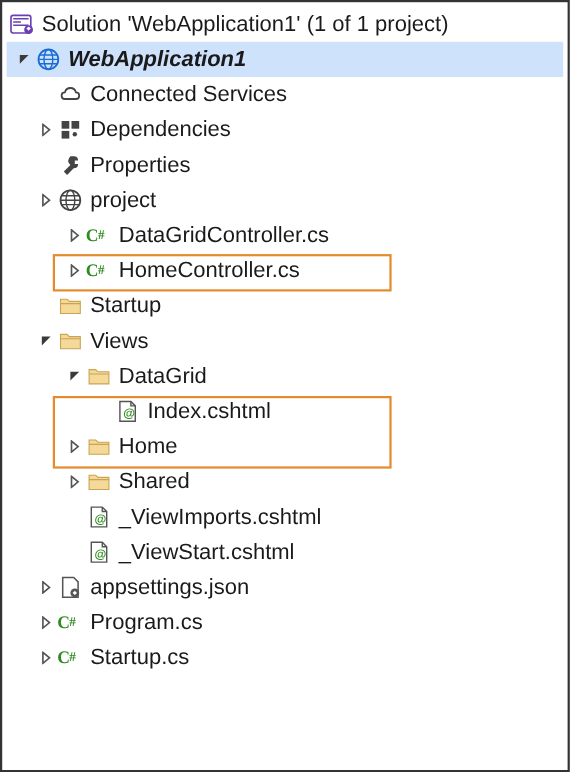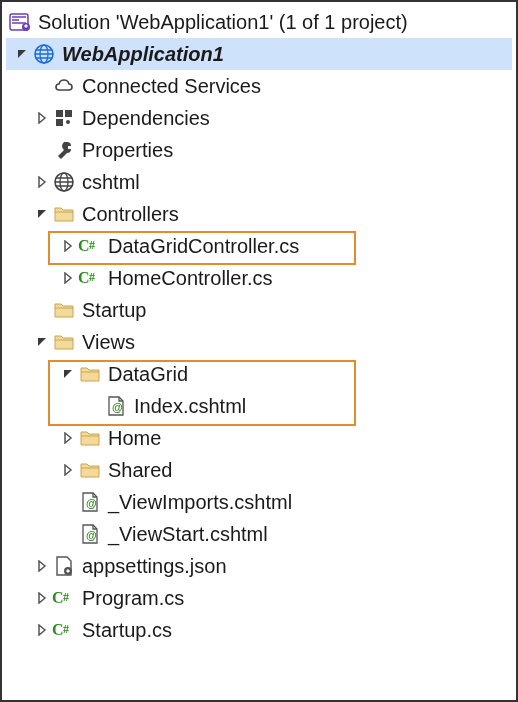--- a/index.html
+++ b/index.html
@@ -137,38 +137,23 @@
           <path d="M3 1 L9 6 L3 11 Z" fill="none" stroke="#555" stroke-width="1.5"></path>
         </svg>
     </span>
     <span class="icon">
       <svg width="22" height="22" viewBox="0 0 22 22">
         <circle cx="11" cy="11" r="9" fill="none" stroke="#444" stroke-width="1.6"></circle>
         <ellipse cx="11" cy="11" rx="4" ry="9" fill="none" stroke="#444" stroke-width="1.3"></ellipse>
         <path d="M2 11 H20 M3 7 H19 M3 15 H19" stroke="#444" stroke-width="1.3"></path>
       </svg>
     </span>
-    <span class="label">cshtml</span>
-  </div>
-
-  <div class="row">
-    <span class="indent" style="width:26px"></span>
-    <span class="expander">
-      <svg width="12" height="12" viewBox="0 0 12 12">
-          <path d="M2 2 L10 2 L2 10 Z" fill="#3a3a3a"></path>
-        </svg>
-    </span>
-    <span class="icon">
-      <svg width="22" height="22" viewBox="0 0 22 22">
-        <path d="M2 5 L8 5 L10 7 L20 7 L20 18 L2 18 Z" fill="#f5d998" stroke="#c9a452" stroke-width="1"></path>
-        <path d="M2 9 L20 9" stroke="#c9a452" stroke-width="1"></path>
-      </svg>
-    </span>
-    <span class="label">Controllers</span>
-  </div>
+    <span class="label">project</span>
+  </div>
+
 
   <div class="row">
     <span class="indent" style="width:52px"></span>
     <span class="expander">
       <svg width="12" height="12" viewBox="0 0 12 12">
           <path d="M3 1 L9 6 L3 11 Z" fill="none" stroke="#555" stroke-width="1.5"></path>
         </svg>
     </span>
     <span class="icon">
       <svg width="24" height="22" viewBox="0 0 24 22">

